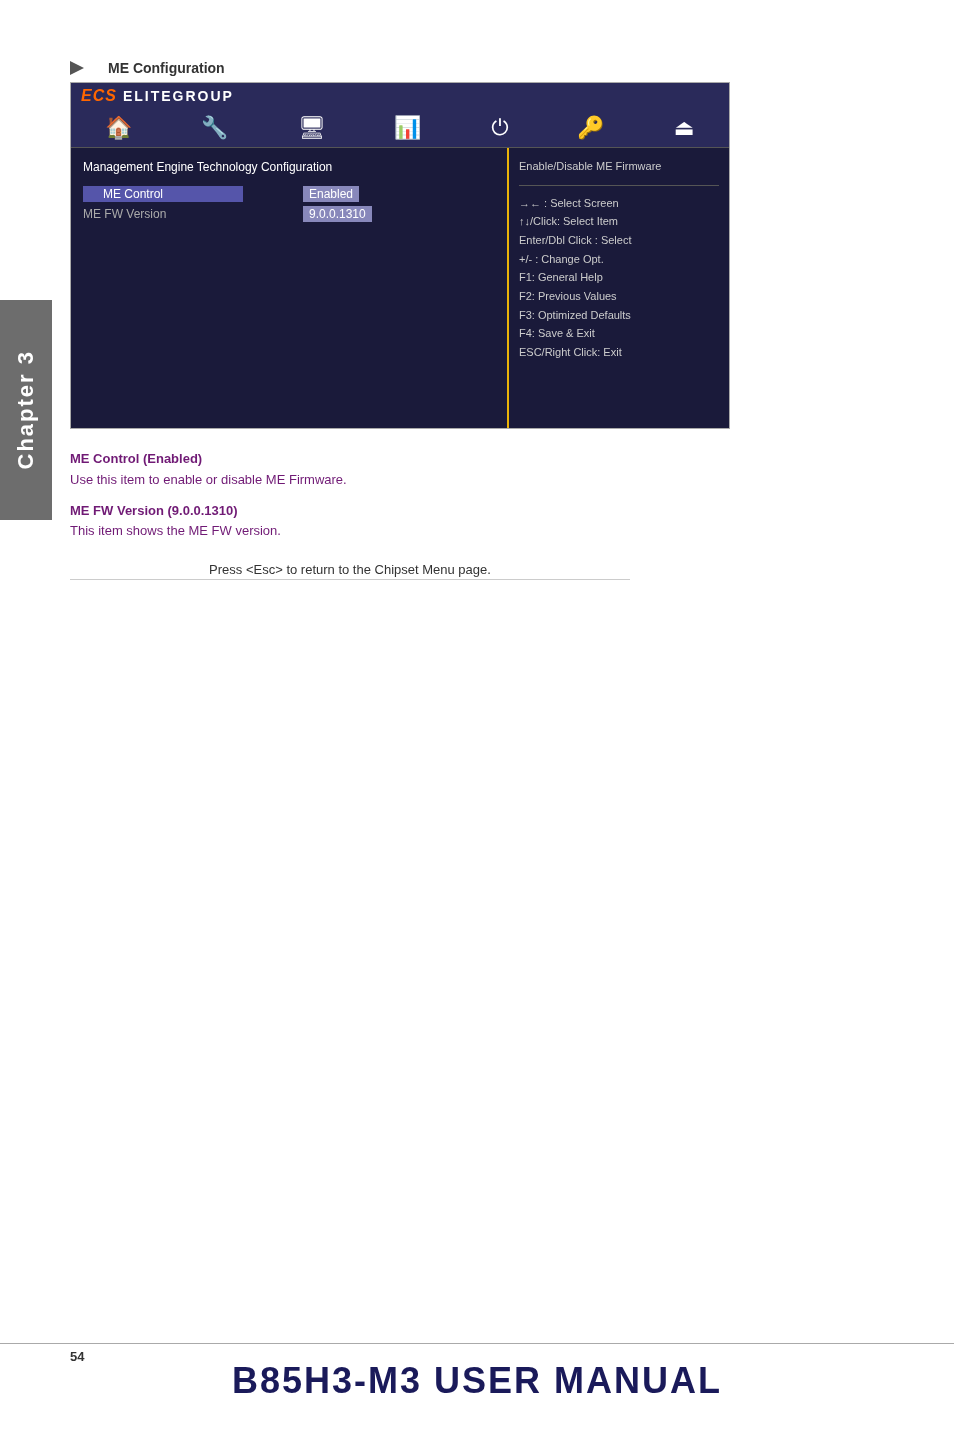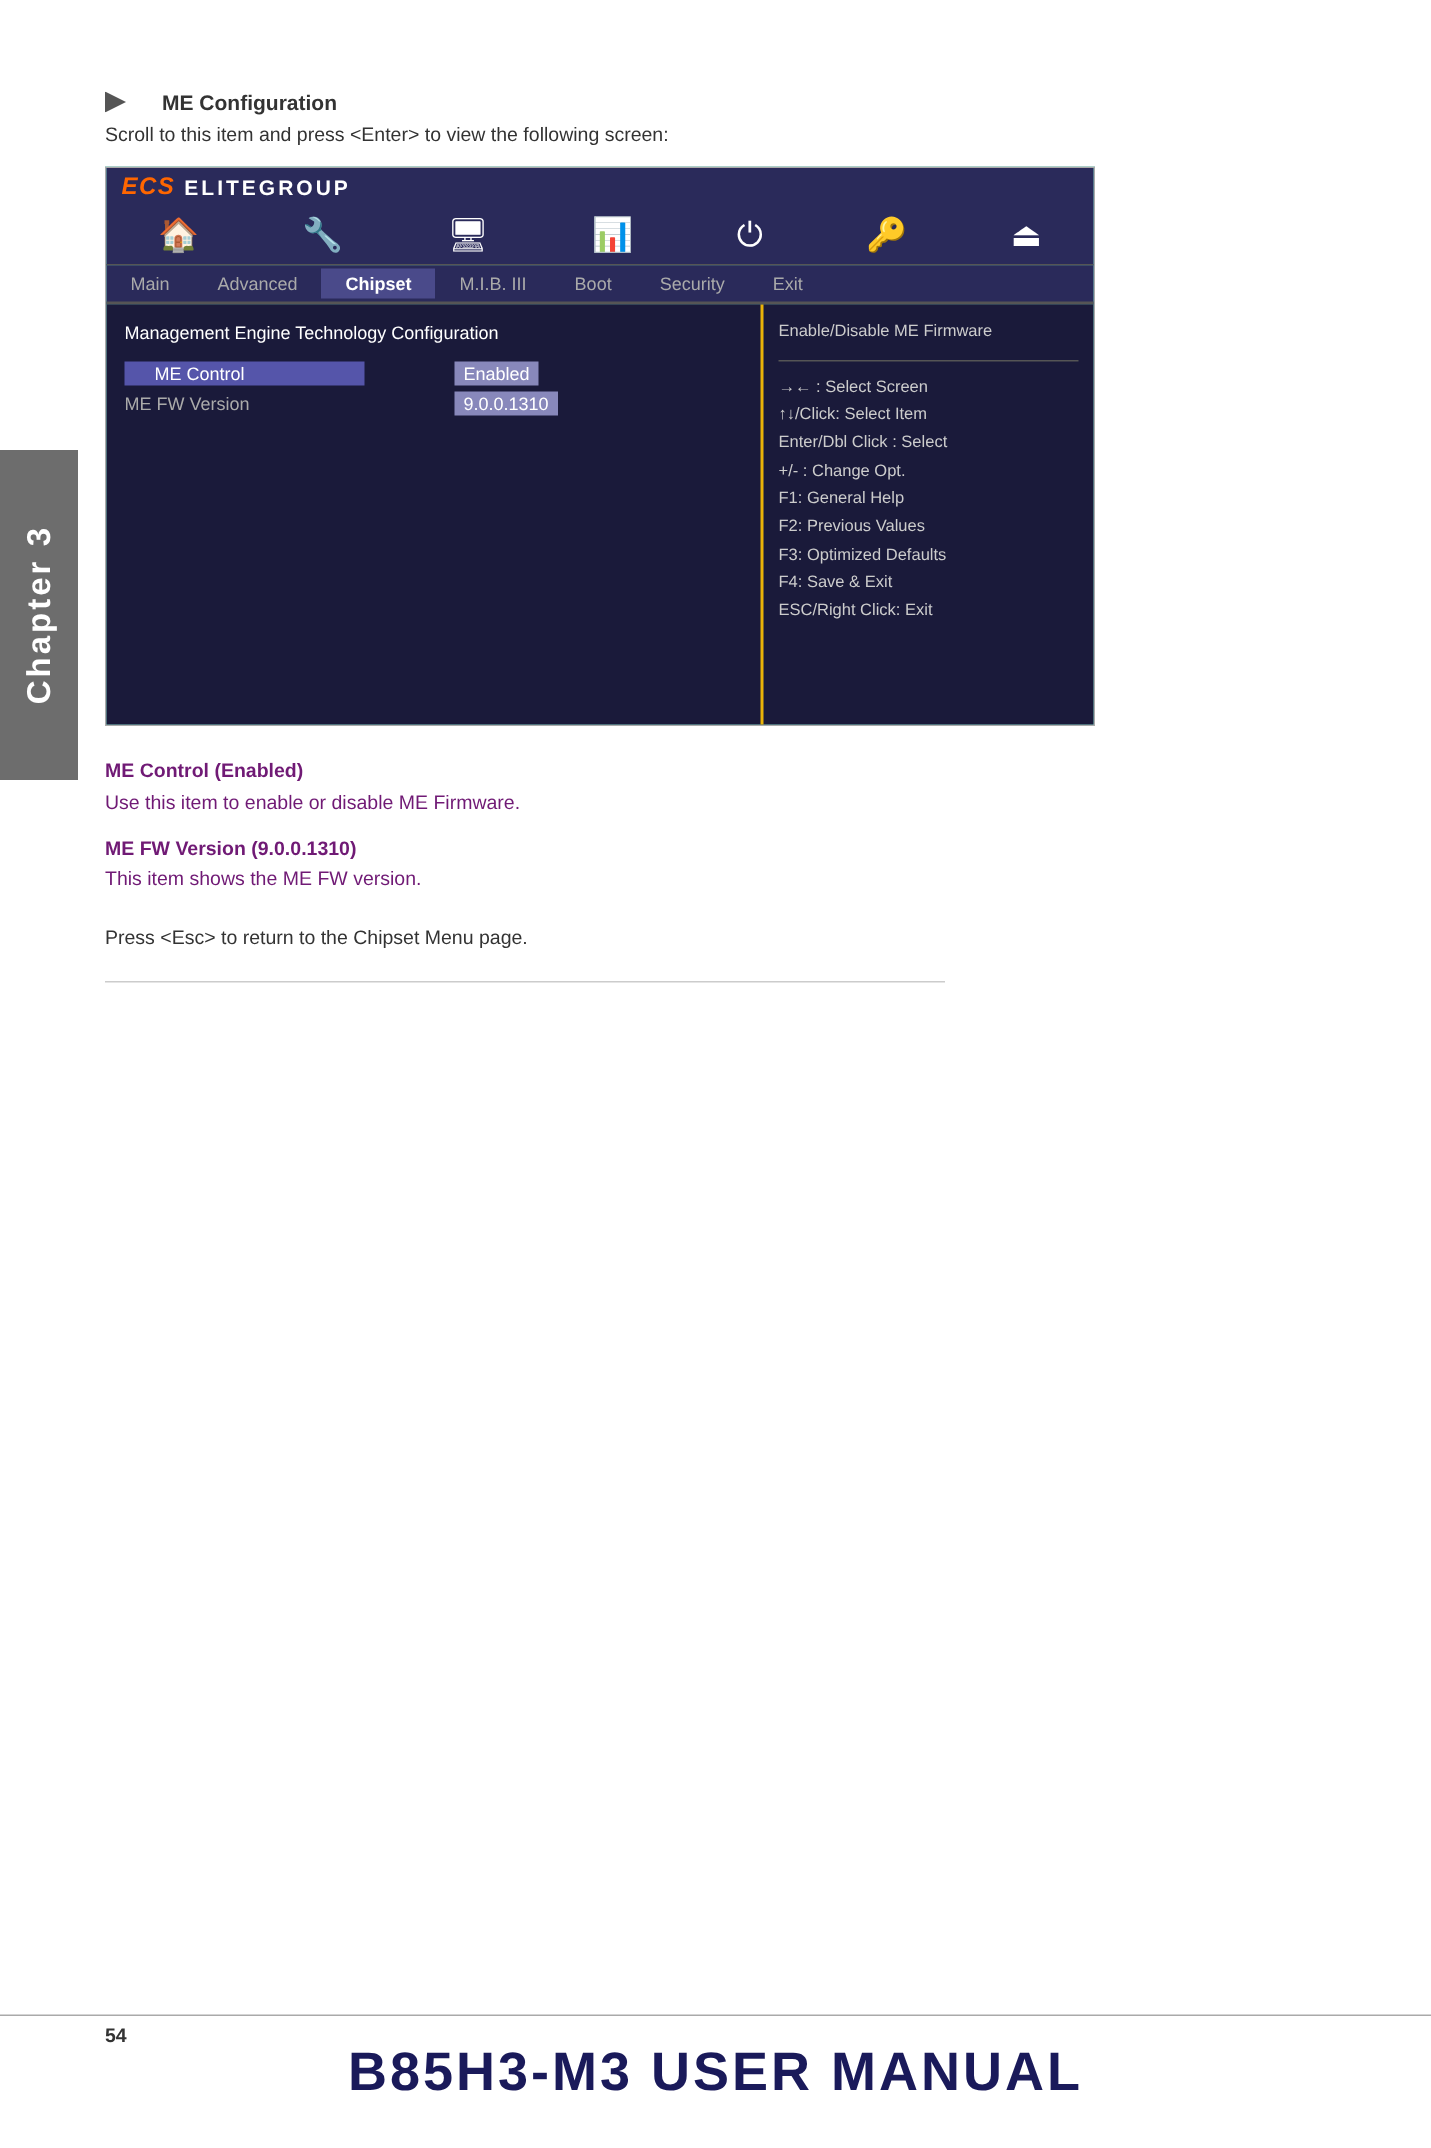--- a/index.html
+++ b/index.html
@@ -213,22 +213,23 @@
       font-weight: bold;
       font-size: 13px;
     }
 
     
     .esc-note {
       margin-top: 20px;
       font-size: 13px;
       color: #333;
       border-bottom: 1px solid #ccc;
-      padding-bottom: 22px;
+      padding-bottom: 2px;
       width: 560px;
+      text-align: center;
     }
 
     
     .footer {
       position: absolute;
       bottom: 30px;
       left: 0;
       right: 0;
       display: flex;
       align-items: center;
@@ -258,48 +259,38 @@
 <div class="chapter-sidebar">
   <span>Chapter 3</span>
 </div>
 
 <div class="main-content">
 
   <div class="section-heading">
     <span class="bullet-icon"></span>
     <span class="section-heading-text">ME Configuration</span>
   </div>
-  <p class="intro-text">Scroll to this item and press &lt;Enter&gt; to view the following screen:</p>
 
   <div class="bios-container">
 
     <div class="bios-header">
       <span class="bios-logo-text">ECS</span>
       <span class="bios-logo-brand">ELITEGROUP</span>
     </div>
 
     <div class="bios-icon-bar">
       <span class="bios-icon">🏠</span>
       <span class="bios-icon">🔧</span>
       <span class="bios-icon">🖥</span>
       <span class="bios-icon">📊</span>
       <span class="bios-icon">⏻</span>
       <span class="bios-icon">🔑</span>
       <span class="bios-icon">⏏</span>
     </div>
 
-    <div class="bios-tabs">
-      <span class="bios-tab">Main</span>
-      <span class="bios-tab">Advanced</span>
-      <span class="bios-tab active selected">Chipset</span>
-      <span class="bios-tab">M.I.B. III</span>
-      <span class="bios-tab">Boot</span>
-      <span class="bios-tab">Security</span>
-      <span class="bios-tab">Exit</span>
-    </div>
 
     <div class="bios-main">
       <div class="bios-left">
         <div class="bios-section-title">Management Engine Technology Configuration</div>
 
         <div class="bios-row">
           <span class="bios-label selected">ME Control</span>
           <span style="width:60px;"></span>
           <span class="bios-value highlighted">Enabled</span>
         </div>

